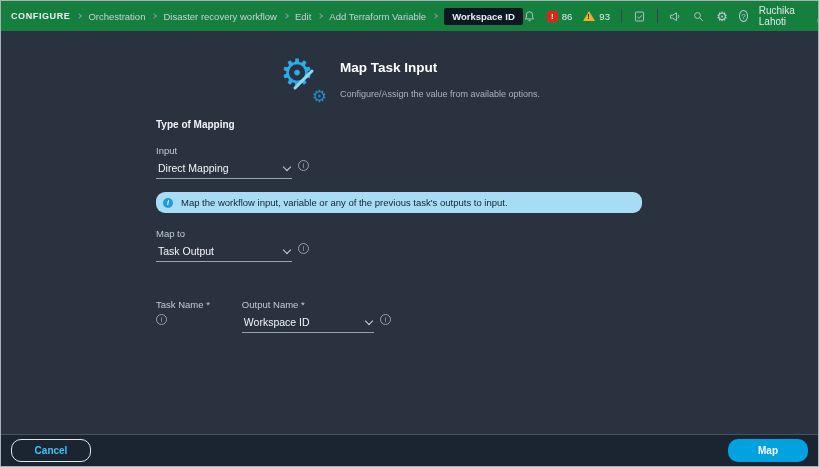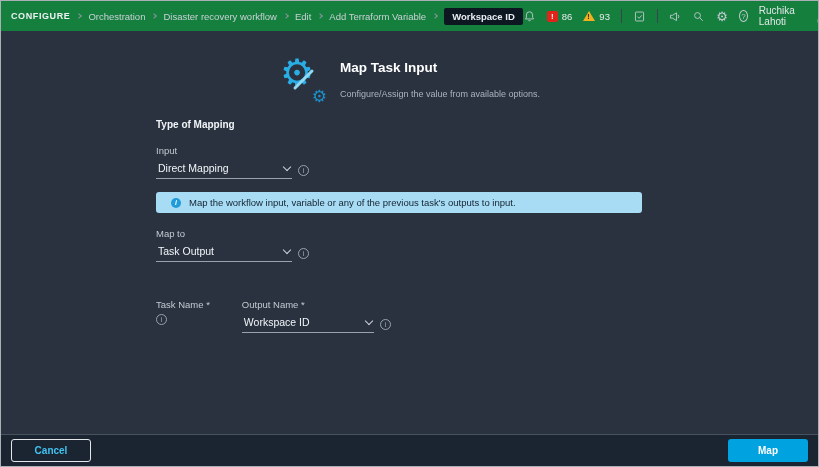--- a/index.html
+++ b/index.html
@@ -39,46 +39,46 @@
   .gear-small { font-size:17px; position:absolute; right:0px; bottom:-2px; color:#1d8fc4; line-height:1; }
   .wrench { position:absolute; width:27px; height:3px; background:#8ed8f4; transform:rotate(-45deg); left:11px; top:23px; border-radius:2px; }
   .title-block { display:flex; flex-direction:column; gap:14px; }
   .page-title { font-size:13.5px; font-weight:bold; color:#ffffff; }
   .page-subtitle { font-size:9px; color:#aab3bd; }
 
   
   .form { position:absolute; left:155px; top:118px; width:492px; }
   .section-label { font-size:10px; font-weight:bold; color:#f1f4f7; margin-bottom:15px; }
   .field-label { font-size:9.5px; color:#c3cad2; margin-bottom:4px; }
-  .select-row { display:flex; align-items:flex-end; gap:6px; }
+  .select-row { display:flex; gap:6px; }
   .select {
     border-bottom:1px solid #99a2ad; display:flex; justify-content:space-between;
     align-items:center; padding:2px 2px 4px 2px; color:#f2f5f8; font-size:10.5px; cursor:pointer;
   }
   .w-input { width:136px; }
   .w-task { width:146px; }
   .w-out { width:132px; }
   .chev { width:6px; height:6px; border-left:1.2px solid #cdd3da; border-bottom:1.2px solid #cdd3da; transform:rotate(-45deg); margin-bottom:2px; flex:0 0 auto; }
   .info-i {
     width:11px; height:11px; border:1px solid #98a2ad; border-radius:50%; color:#98a2ad;
     font-size:8px; display:flex; align-items:center; justify-content:center; margin-bottom:3px; cursor:pointer;
   }
   .banner {
-    width:486px; background:#a8dcf5; border-radius:3px; display:flex; align-items:center;
-    gap:8px; padding:5px 15px; margin:13px 0 15px 0; color:#13222e; font-size:9.5px;
+    width:486px; background:#a8dcf5; border-radius:9px; display:flex; align-items:center;
+    gap:8px; padding:5px 7px; margin:13px 0 15px 0; color:#13222e; font-size:9.5px;
   }
   .banner-dot { width:10px; height:10px; background:#1f9bd7; border-radius:50%; color:#fff; font-size:7px; font-style:italic; font-weight:bold; display:flex; align-items:center; justify-content:center; flex:0 0 auto; }
   .two-col { display:flex; gap:32px; margin-top:37px; }
 
   
   .footer {
     position:absolute; left:0; right:0; bottom:0; height:32px; background:#1a2531;
     border-top:1px solid #475260; display:flex; align-items:center; justify-content:space-between; padding:0 10px;
   }
-  .btn { height:23px; min-width:80px; border-radius:3px; font-size:10px; font-family:"Liberation Sans", sans-serif; cursor:pointer; }
+  .btn { height:23px; min-width:80px; border-radius:10px; font-size:10px; font-family:"Liberation Sans", sans-serif; cursor:pointer; }
   .btn-cancel { background:transparent; border:1px solid #e4e7ea; color:#41c2f1; font-weight:bold; }
   .btn-map { background:#00a2e0; border:none; color:#ffffff; font-weight:bold; }
 </style>
 </head>
 <body>
 
 <div class="page">
 
   <div class="topbar">
     <div class="crumbs">

